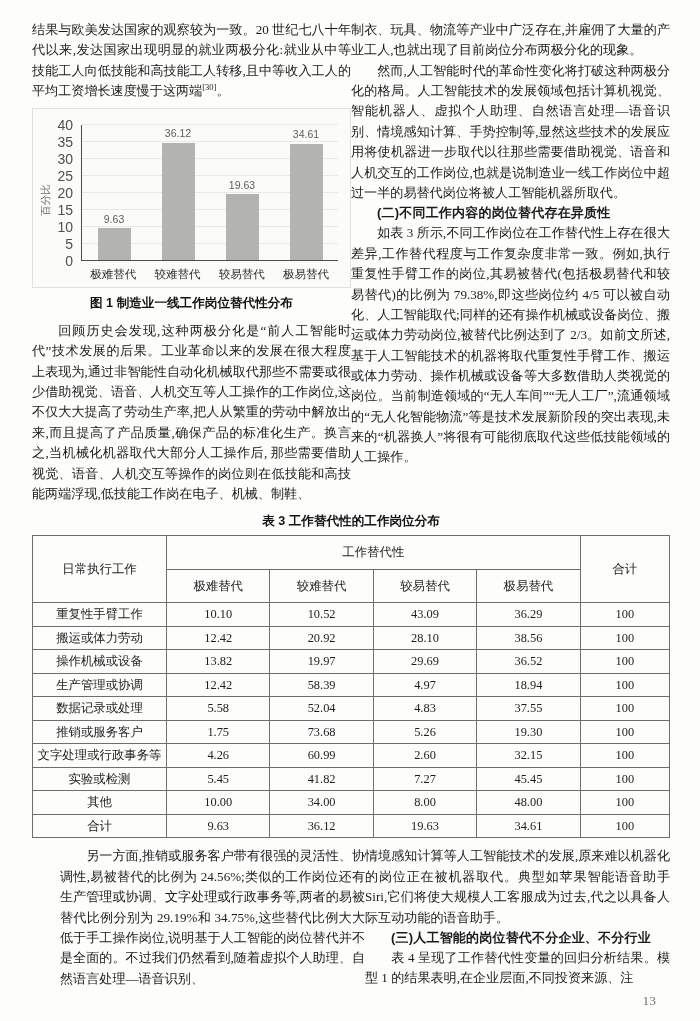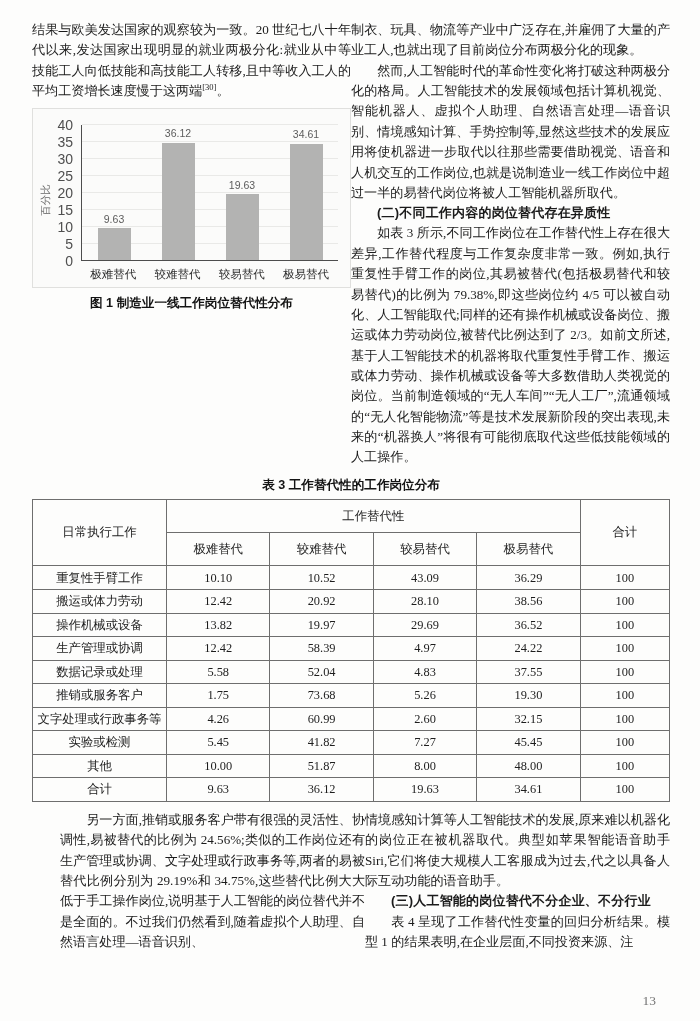--- a/index.html
+++ b/index.html
@@ -142,20 +142,21 @@
                 <div class="xlabel">极难替代</div>
                 <div class="xlabel">较难替代</div>
                 <div class="xlabel">较易替代</div>
                 <div class="xlabel">极易替代</div>
               </div>
           </div>
         </div>
         <figcaption>图 1  制造业一线工作岗位替代性分布</figcaption>
       </figure>
 
+      <p class="indent">回顾历史会发现,这种两极分化是“前人工智能时代”技术发展的后果。工业革命以来的发展在很大程度上表现为,通过非智能性自动化机械取代那些不需要或很少借助视觉、语音、人机交互等人工操作的工作岗位,这不仅大大提高了劳动生产率,把人从繁重的劳动中解放出来,而且提高了产品质量,确保产品的标准化生产。换言之,当机械化机器取代大部分人工操作后, 那些需要借助视觉、语音、人机交互等操作的岗位则在低技能和高技能两端浮现,低技能工作岗在电子、机械、制鞋、</p>
     </div>
 
     <div class="col">
       <p>制衣、玩具、物流等产业中广泛存在,并雇佣了大量的产业工人,也就出现了目前岗位分布两极分化的现象。</p>
       <p class="indent">然而,人工智能时代的革命性变化将打破这种两极分化的格局。人工智能技术的发展领域包括计算机视觉、智能机器人、虚拟个人助理、自然语言处理—语音识别、情境感知计算、手势控制等,显然这些技术的发展应用将使机器进一步取代以往那些需要借助视觉、语音和人机交互的工作岗位,也就是说制造业一线工作岗位中超过一半的易替代岗位将被人工智能机器所取代。</p>
       <p class="sec-heading">(二)不同工作内容的岗位替代存在异质性</p>
       <p class="indent">如表 3 所示,不同工作岗位在工作替代性上存在很大差异,工作替代程度与工作复杂度非常一致。例如,执行重复性手臂工作的岗位,其易被替代(包括极易替代和较易替代)的比例为 79.38%,即这些岗位约 4/5 可以被自动化、人工智能取代;同样的还有操作机械或设备岗位、搬运或体力劳动岗位,被替代比例达到了 2/3。如前文所述,基于人工智能技术的机器将取代重复性手臂工作、搬运或体力劳动、操作机械或设备等大多数借助人类视觉的岗位。当前制造领域的“无人车间”“无人工厂”,流通领域的“无人化智能物流”等是技术发展新阶段的突出表现,未来的“机器换人”将很有可能彻底取代这些低技能领域的人工操作。</p>
     </div>
   </div>
 
@@ -205,21 +206,21 @@
           <td>19.97</td>
           <td>29.69</td>
           <td>36.52</td>
           <td>100</td>
         </tr>
         <tr>
           <td>生产管理或协调</td>
           <td>12.42</td>
           <td>58.39</td>
           <td>4.97</td>
-          <td>24.22</td>
+          <td>18.94</td>
           <td>100</td>
         </tr>
         <tr>
           <td>数据记录或处理</td>
           <td>5.58</td>
           <td>52.04</td>
           <td>4.83</td>
           <td>37.55</td>
           <td>100</td>
         </tr>
@@ -243,21 +244,21 @@
           <td>实验或检测</td>
           <td>5.45</td>
           <td>41.82</td>
           <td>7.27</td>
           <td>45.45</td>
           <td>100</td>
         </tr>
         <tr>
           <td>其他</td>
           <td>10.00</td>
-          <td>51.87</td>
+          <td>34.00</td>
           <td>8.00</td>
           <td>48.00</td>
           <td>100</td>
         </tr>
         <tr>
           <td>合计</td>
           <td>9.63</td>
           <td>36.12</td>
           <td>19.63</td>
           <td>34.61</td>

